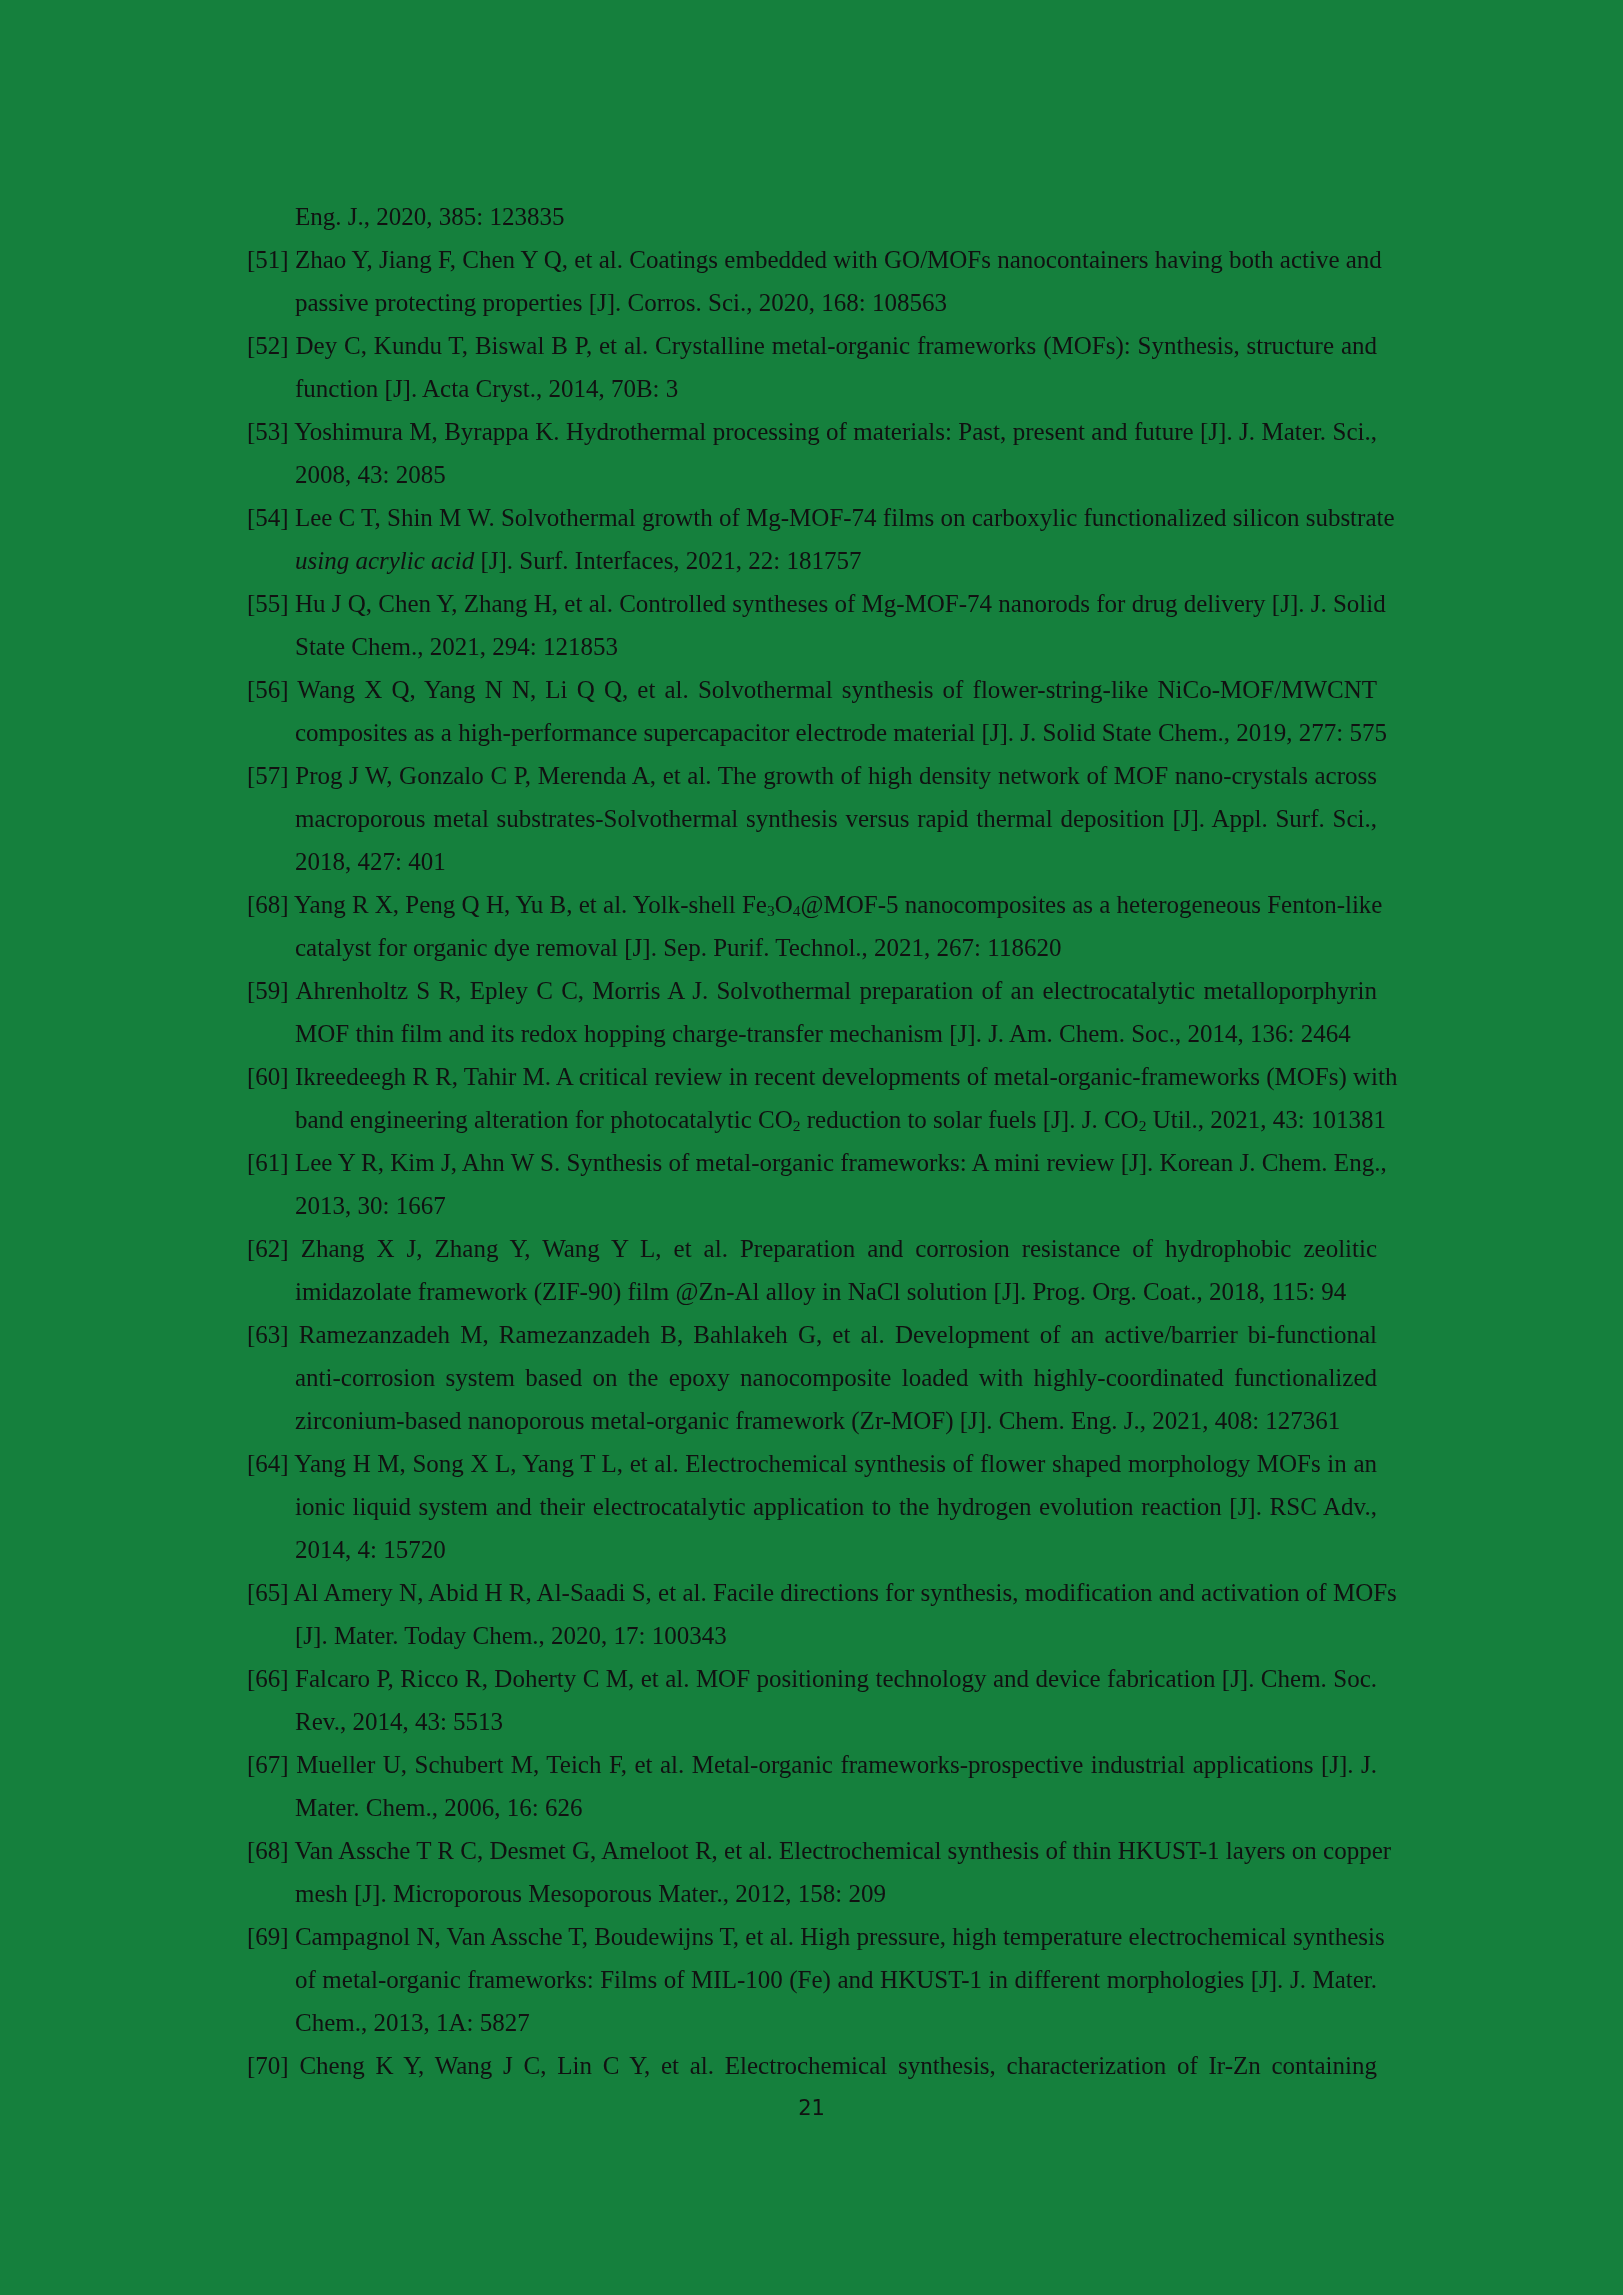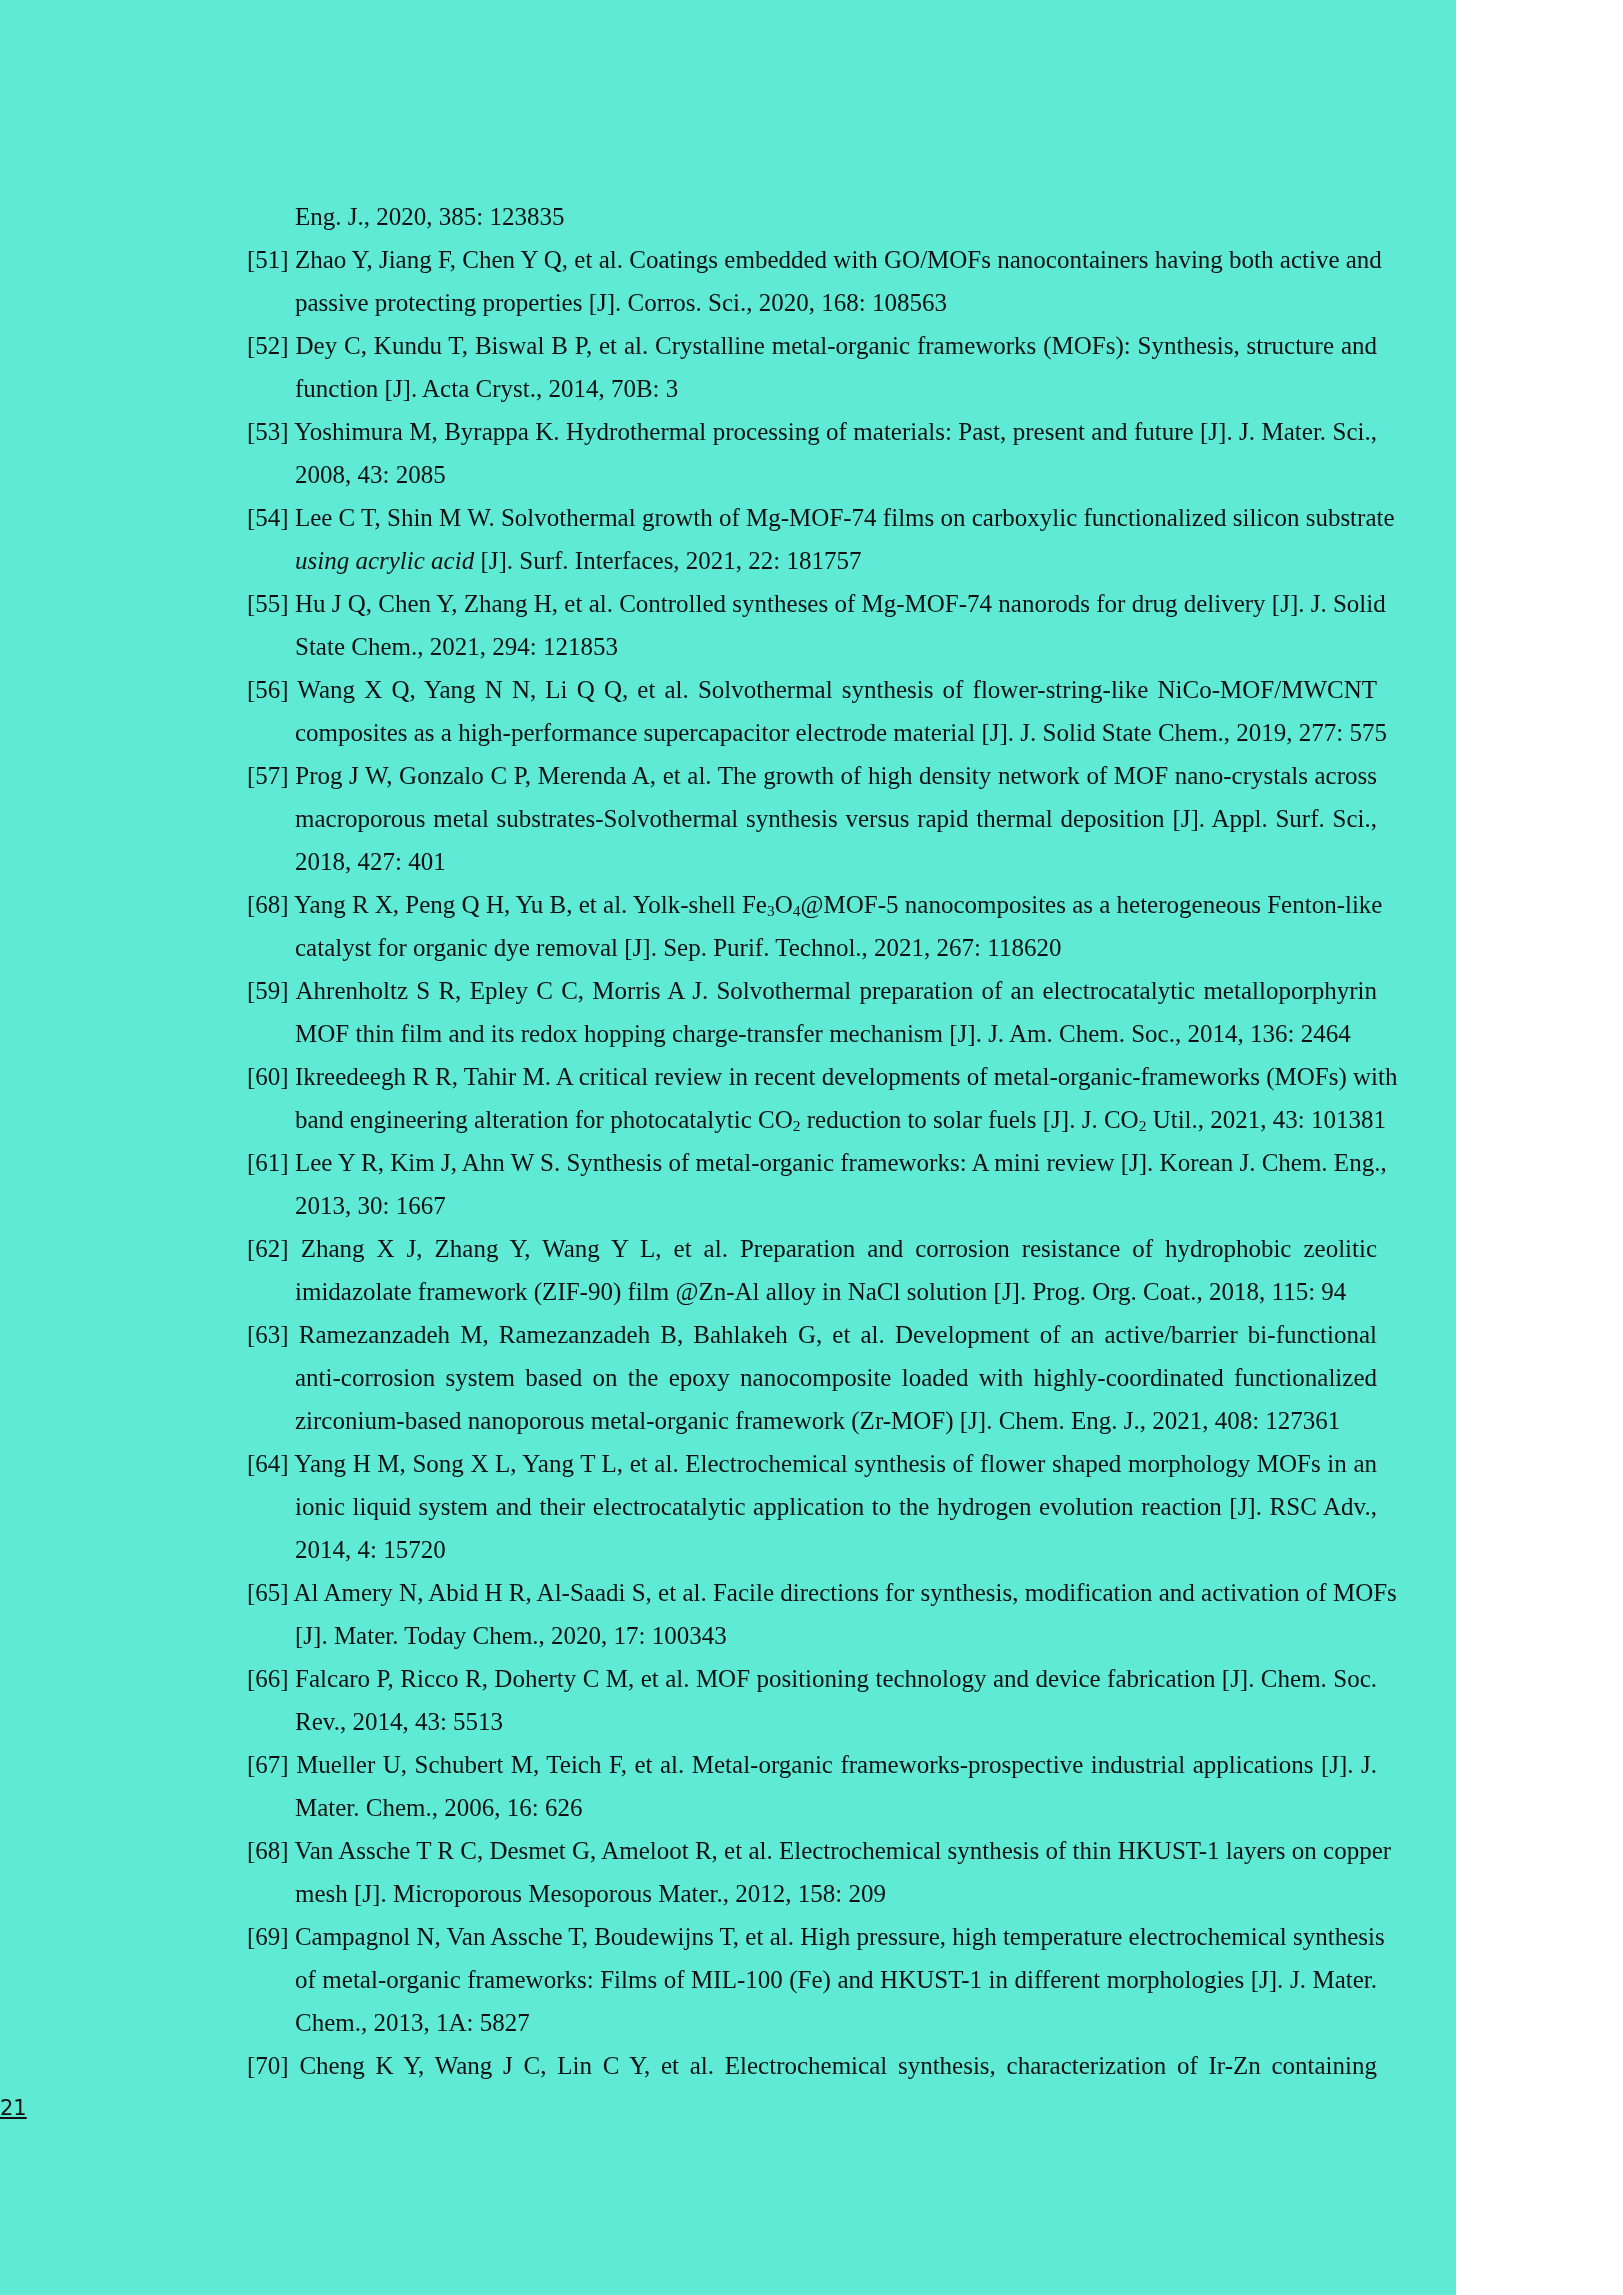--- a/index.html
+++ b/index.html
@@ -11,23 +11,23 @@
       width: 1623px;
       height: 2295px;
       position: relative;
       overflow: hidden;
       color: #111111;
     }
     .page {
       position: absolute;
       left: 0;
       top: 0;
-      width: 1456px;
+      width: 1623px;
       height: 2295px;
-      background: #5eead4;
+      background: #15803d;
     }
     .refs {
       position: absolute;
       left: 247px;
       top: 195px;
       width: 1130px;
       font-family: "Liberation Serif", "DejaVu Serif", serif;
       font-size: 25px;
       line-height: 43px;
     }
@@ -67,26 +67,25 @@
     sub {
       font-size: 0.62em;
       vertical-align: -0.18em;
       line-height: 0;
     }
     .page-number {
       position: absolute;
       left: 0;
       width: 1623px;
       top: 2094px;
-      text-align: left;
+      text-align: center;
       font-family: "DejaVu Sans", sans-serif;
       font-size: 21px;
       line-height: 29px;
       color: #111111;
-      text-decoration: underline;
     }
   </style>
 </head>
 <body>
 
 <div class="page">
   <div class="refs">
 
     <div class="ref">
       <span class="line cont last">Eng. J., 2020, 385: 123835</span>

